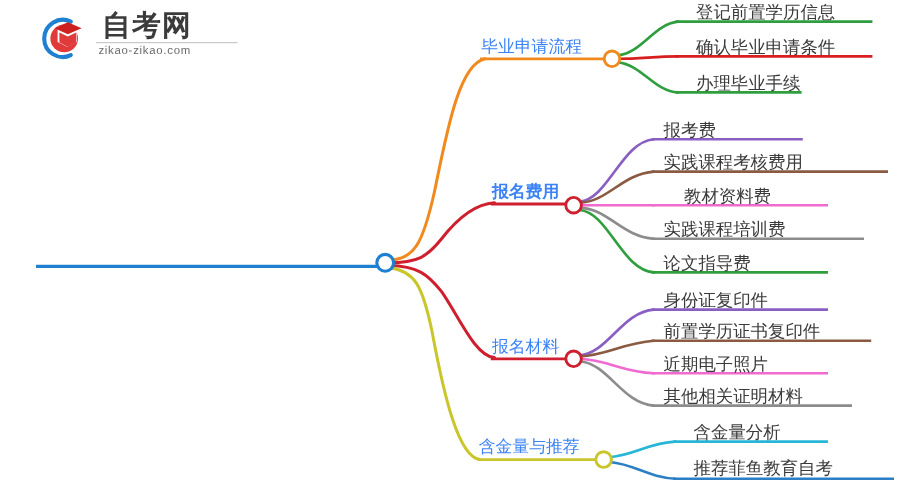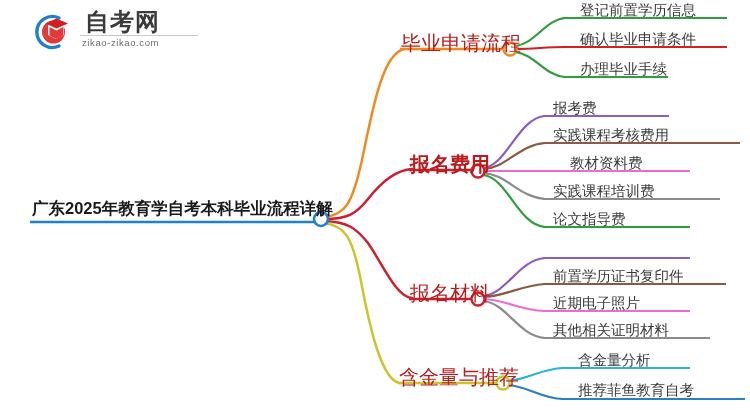--- a/index.html
+++ b/index.html
@@ -80,22 +80,22 @@
     font-size: 16.5px;
     font-weight: bold;
     color: #1a1a1a;
     white-space: nowrap;
     letter-spacing: 0px;
   }
 
   
   .branch-label {
     position: absolute;
-    font-size: 20px;
-    color: #b91c1c;
+    font-size: 14px;
+    color: #3b82f6;
     white-space: nowrap;
   }
 
   
   .leaf-label {
     position: absolute;
     font-size: 14.5px;
     color: #3a3a3a;
     white-space: nowrap;
   }
@@ -171,40 +171,40 @@
     <path d="M508,385 C530,387 540,398 563,399" fill="none" stroke="#2b7fc4" stroke-width="2.2" stroke-linecap="round"></path>
     <line x1="561" y1="399" x2="745" y2="399" stroke="#2b7fc4" stroke-width="2.2"></line>
 
     <circle cx="321" cy="219" r="7" fill="#ffffff" stroke="#1f7fd0" stroke-width="2.6"></circle>
     <circle cx="510" cy="49" r="6.5" fill="#ffffff" stroke="#f08a1e" stroke-width="2.4"></circle>
     <circle cx="478" cy="171" r="6.5" fill="#ffffff" stroke="#cf1f2e" stroke-width="2.4"></circle>
     <circle cx="478" cy="299" r="6.5" fill="#ffffff" stroke="#cf1f2e" stroke-width="2.4"></circle>
     <circle cx="503" cy="383" r="6.5" fill="#ffffff" stroke="#c9c52b" stroke-width="2.4"></circle>
   </svg>
 
-  <div class="root-label">广东2025年教育学自考本科毕业流程详解</div>
 
   <div class="branch-label" style="left:401px; top:30px;">毕业申请流程</div>
 
   <div class="branch-label" style="left:410px; top:151px;font-weight:bold;">报名费用</div>
 
   <div class="branch-label" style="left:410px; top:280px;">报名材料</div>
 
   <div class="branch-label" style="left:399px; top:364px;">含金量与推荐</div>
 
   <div class="leaf-label" style="left:580px; top:1px;">登记前置学历信息</div>
   <div class="leaf-label" style="left:580px; top:30px;">确认毕业申请条件</div>
   <div class="leaf-label" style="left:580px; top:60px;">办理毕业手续</div>
 
   <div class="leaf-label" style="left:553px; top:99px;">报考费</div>
   <div class="leaf-label" style="left:553px; top:126px;">实践课程考核费用</div>
   <div class="leaf-label" style="left:553px; top:154px;margin-left:17px;">教材资料费</div>
   <div class="leaf-label" style="left:553px; top:182px;">实践课程培训费</div>
   <div class="leaf-label" style="left:553px; top:210px;">论文指导费</div>
 
+  <div class="leaf-label" style="left:553px; top:241px;">身份证复印件</div>
   <div class="leaf-label" style="left:553px; top:267px;font-family:Liberation Serif, serif;">前置学历证书复印件</div>
   <div class="leaf-label" style="left:553px; top:294px;">近期电子照片</div>
   <div class="leaf-label" style="left:553px; top:321px;">其他相关证明材料</div>
 
   <div class="leaf-label" style="left:578px; top:351px;font-family:Liberation Mono, monospace;">含金量分析</div>
   <div class="leaf-label" style="left:578px; top:381px;">推荐菲鱼教育自考</div>
 
 </div>
 
 </body></html>

